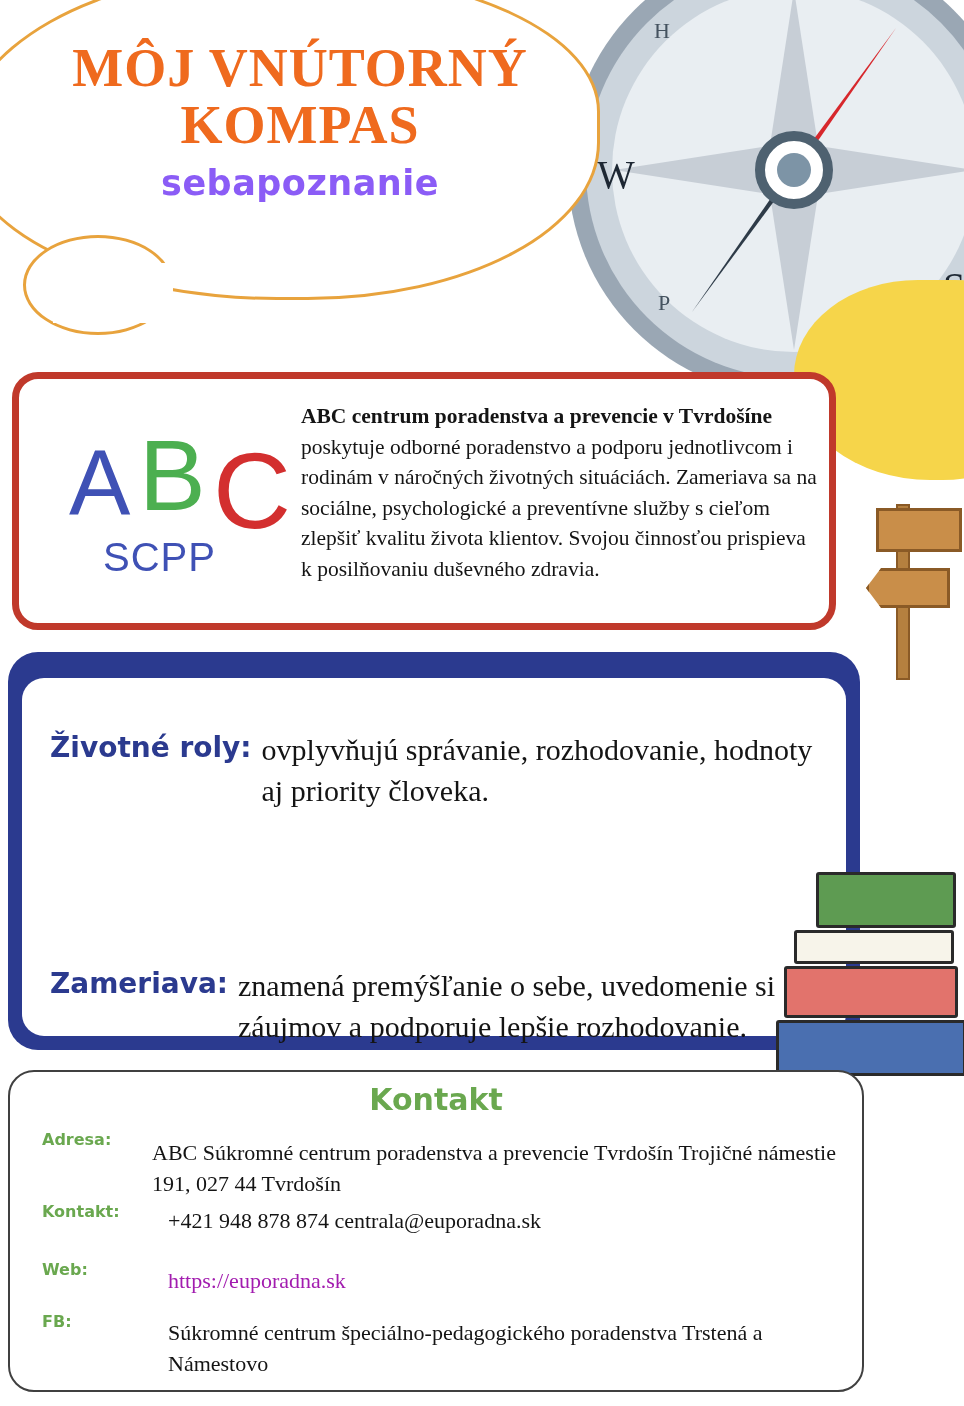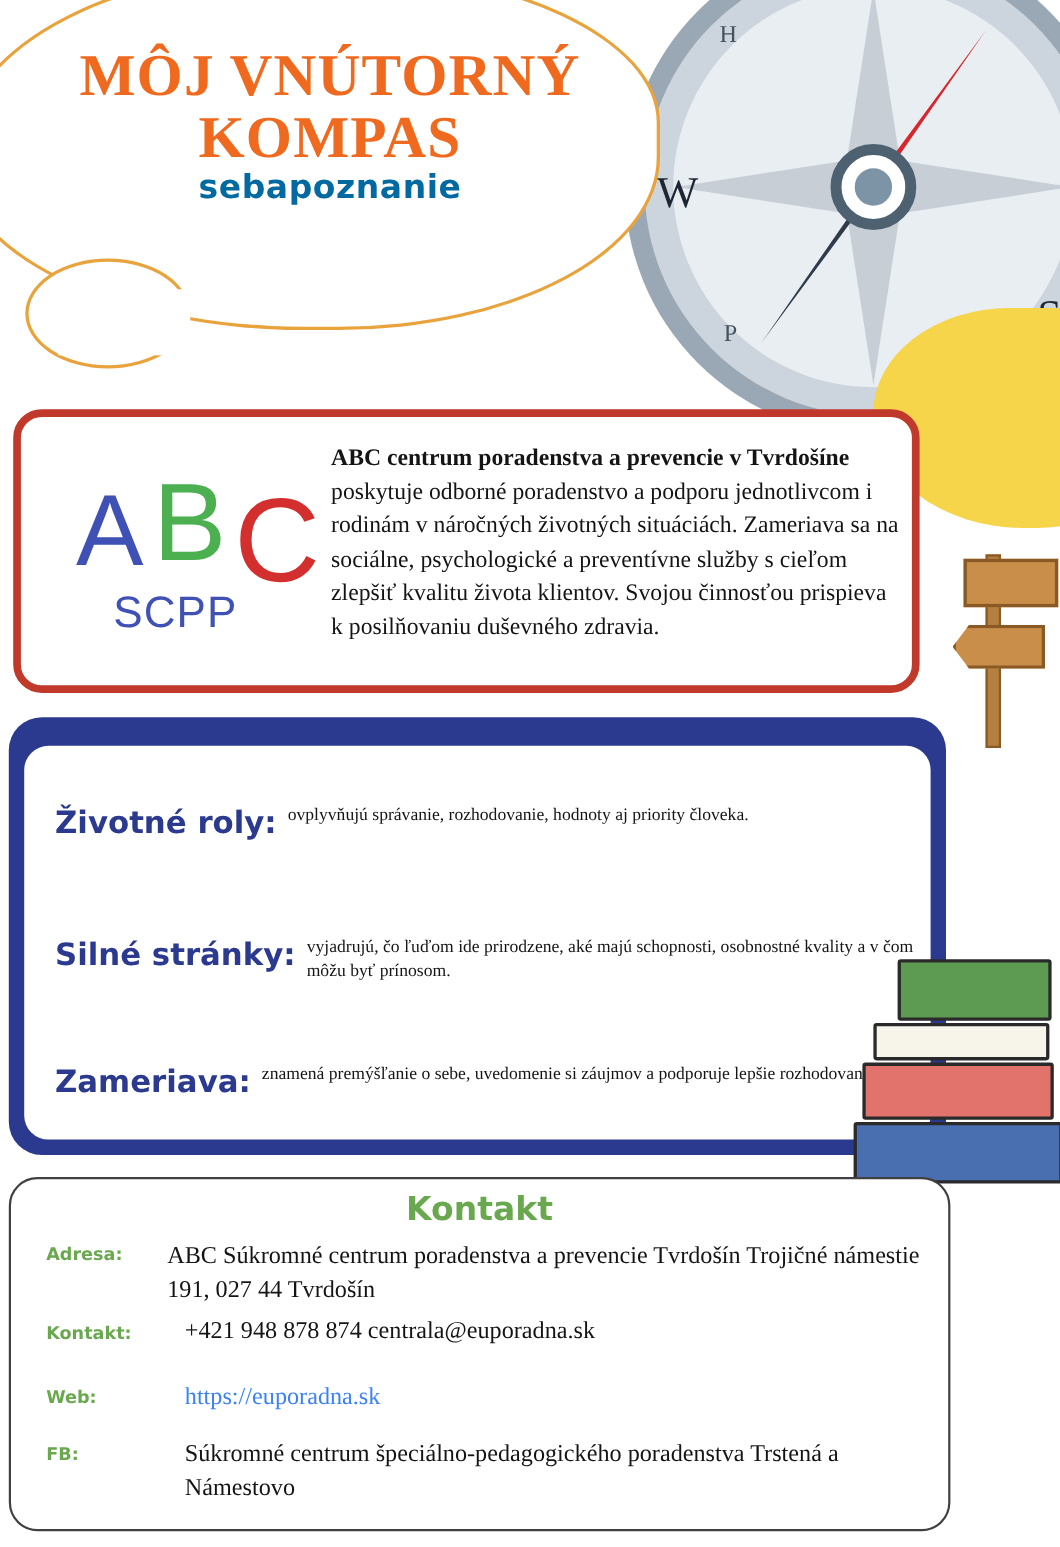--- a/index.html
+++ b/index.html
@@ -66,24 +66,25 @@
   }
   .title-main {
     font-family: "Liberation Serif", serif;
     font-weight: bold;
     font-size: 54px;
     line-height: 1.05;
     color: #ef6a1e;
     letter-spacing: 1px;
   }
   .title-sub {
+    margin-top: 10px;
     font-family: "DejaVu Sans", sans-serif;
     font-weight: bold;
-    font-size: 30px;
-    color: #0369a1;
+    font-size: 35px;
+    color: #8b5cf6;
     letter-spacing: 0.5px;
   }
   .title-tag {
     margin-top: 4px;
     font-family: "Liberation Serif", serif;
     font-size: 24px;
     color: #2d2d2d;
   }
 
   
@@ -224,21 +225,21 @@
     font-family: "DejaVu Sans", sans-serif;
     font-weight: bold;
     font-size: 28px;
     color: #2b3a8f;
     float: left;
     margin-right: 10px;
     line-height: 1.25;
   }
   .row-text {
     font-family: "Liberation Serif", serif;
-    font-size: 16px;
+    font-size: 30px;
     line-height: 1.35;
     color: #141414;
     overflow: hidden;
   }
   .row-1 { top: 52px; }
   .row-2 { top: 172px; }
   .row-3 { top: 288px; }
 
   
   .books {
@@ -288,22 +289,23 @@
     font-weight: bold;
     font-size: 16px;
     color: #6aa84f;
   }
   .c-value {
     position: absolute;
     font-family: "Liberation Serif", serif;
     font-size: 22px;
     color: #141414;
     line-height: 1.4;
-  }
-  .c-link { color: #3b82f6; }
+    margin-top: 12px;
+  }
+  .c-link { color: #a21caf; }
 
   .lbl-adresa  { left: 32px;  top: 58px; }
   .val-adresa  { left: 142px; top: 54px; width: 690px; }
   .lbl-kontakt { left: 32px;  top: 130px; }
   .val-kontakt { left: 158px; top: 122px; width: 660px; }
   .lbl-web     { left: 32px;  top: 188px; }
   .val-web     { left: 158px; top: 182px; width: 660px; }
   .lbl-fb      { left: 32px;  top: 240px; }
   .val-fb      { left: 158px; top: 234px; width: 680px; }
 </style>
@@ -366,24 +368,20 @@
 </div>
 
 <div class="blue-card">
   <div class="blue-inner">
 
     <div class="row row-1">
       <span class="row-label">Životné roly:</span>
       <div class="row-text">ovplyvňujú správanie, rozhodovanie, hodnoty aj priority človeka.</div>
     </div>
 
-    <div class="row row-2">
-      <span class="row-label">Silné stránky:</span>
-      <div class="row-text">vyjadrujú, čo ľuďom ide prirodzene, aké majú schopnosti, osobnostné kvality a v čom môžu byť prínosom.</div>
-    </div>
 
     <div class="row row-3">
       <span class="row-label">Zameriava:</span>
       <div class="row-text">znamená premýšľanie o sebe, uvedomenie si záujmov a podporuje lepšie rozhodovanie.</div>
     </div>
 
   </div>
 </div>
 
 <div class="books">

